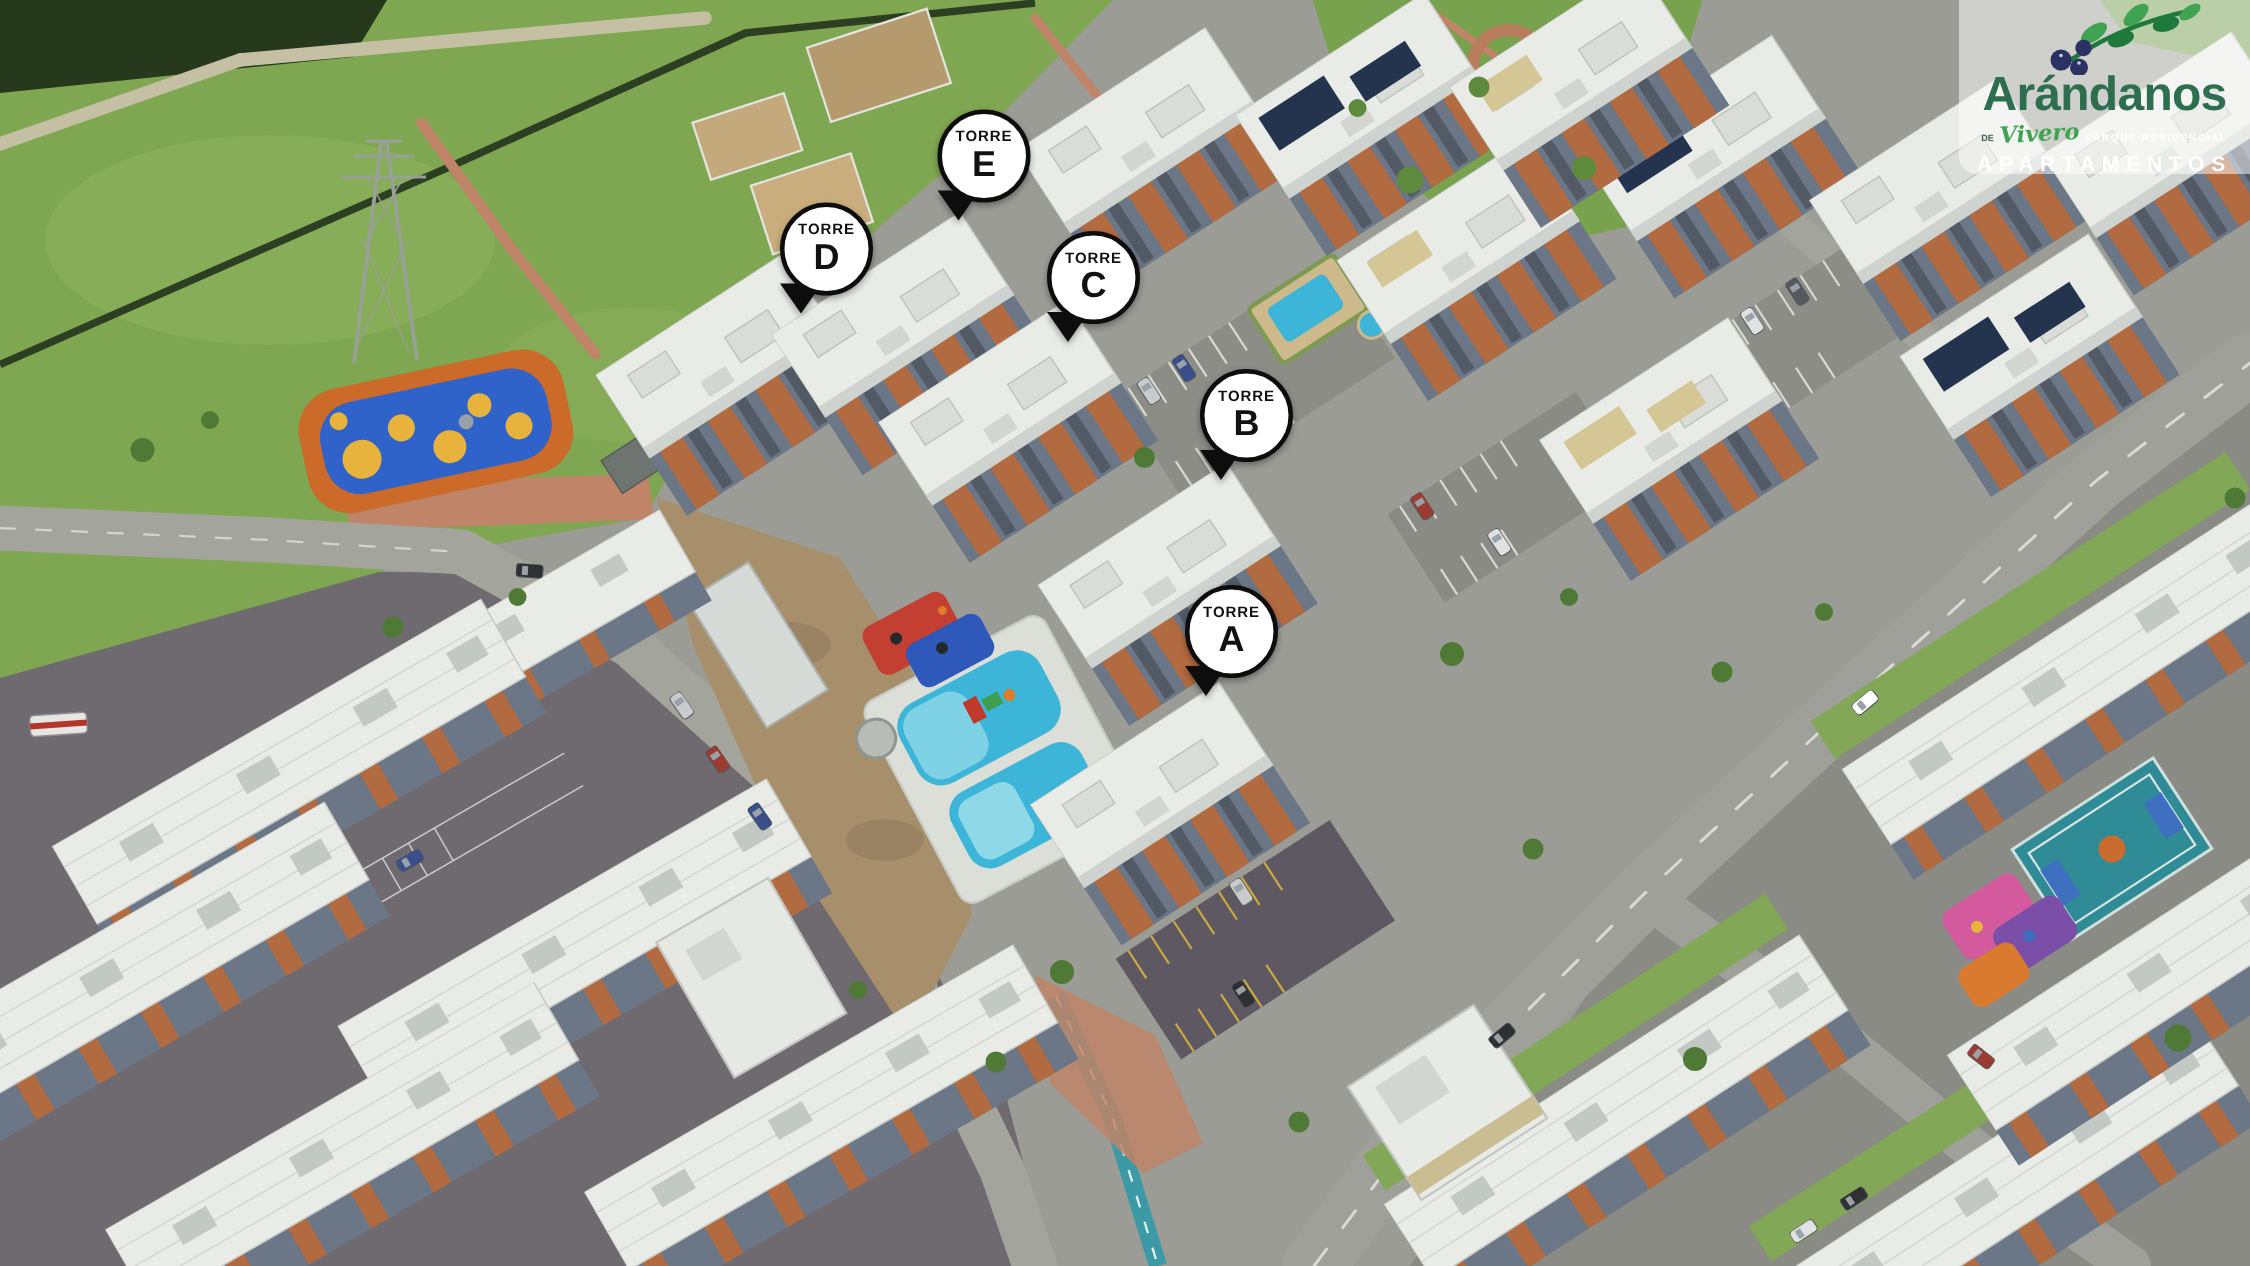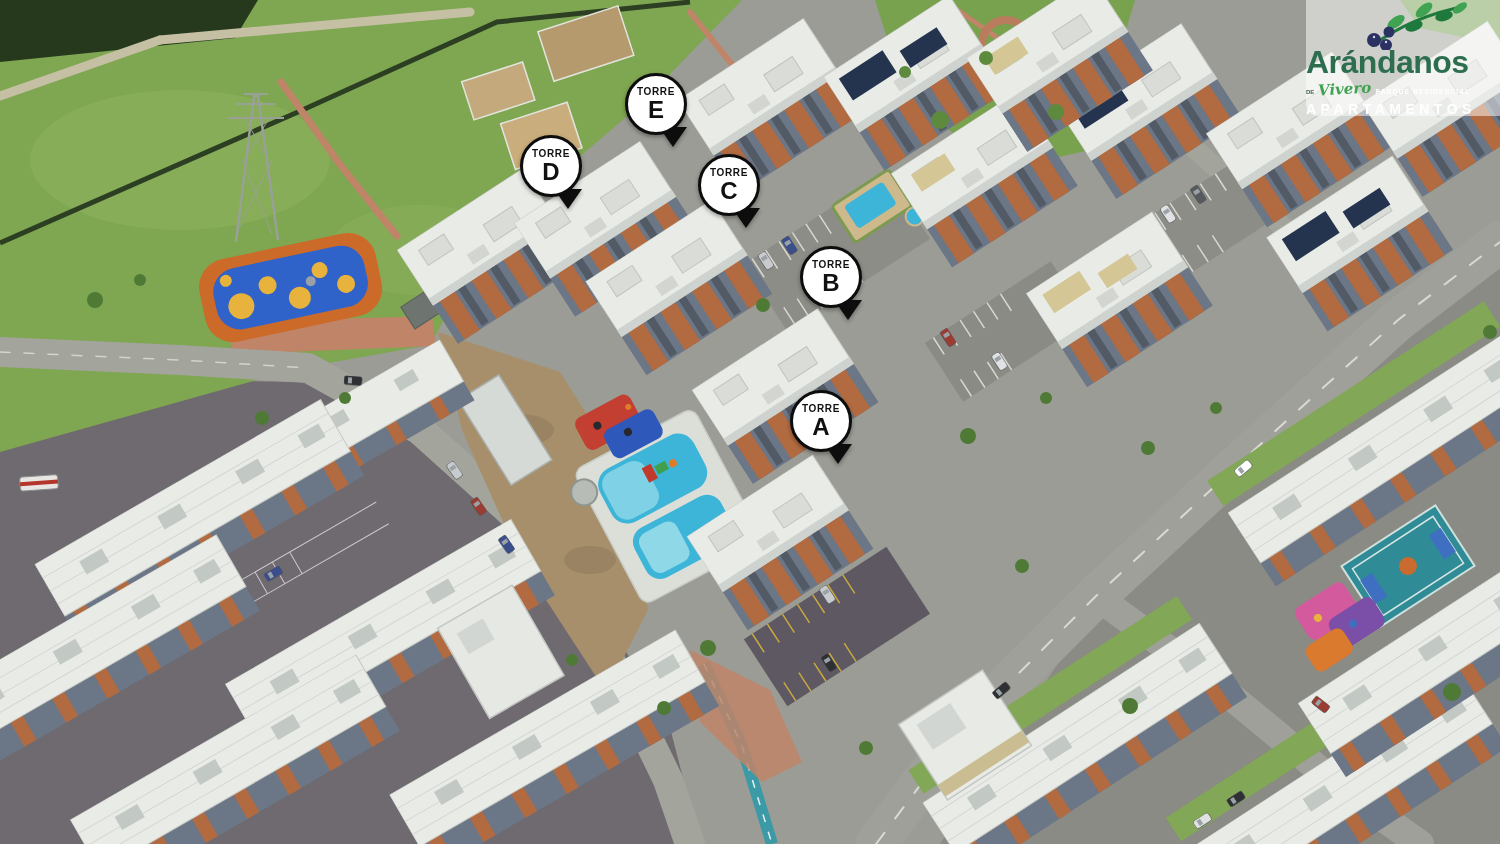--- a/index.html
+++ b/index.html
@@ -2,32 +2,32 @@
 <html style="--sc-pavement: #9b9c95; --sc-asphalt-dark: #6f6a70; --sc-asphalt-right: #8a8b85; --sc-road: #a3a49c; --sc-road-main: #9fa099; --sc-parking-dark: #5d5862; --sc-grass: #7fa651; --sc-grass-light: #8fb360; --sc-park-green: #78a24e; --sc-trees: #26391d; --sc-tree-ball: #4e7a35; --sc-path-brick: #c08468; --sc-plaza-brick: #b06343; --sc-dirt: #a78f6b; --sc-field-tan: #b59a6d; --sc-roof-white: #e9ebe7; --sc-roof-shade: #cfd3cf; --sc-roof-tan: #d5c795; --sc-solar: #24344f; --sc-facade-orange: #b26a40; --sc-facade-gray: #6b7686; --sc-pool-blue: #3db5d8; --sc-pool-light: #7fd2e6; --sc-playground-blue: #2f63c9; --sc-playground-orange: #cc6a2a; --sc-playground-yellow: #e8b33c; --sc-mat-red: #c23f31; --sc-mat-blue: #2f58bb; --sc-court-teal: #2f8b96; --sc-court-orange: #c96a2f; --sc-play-pink: #d45a9e; --sc-play-purple: #7b4fa8; --sc-bike-lane: #3b9aa6; --sc-stall-yellow: #c9a93f; --lg-brand: #2d6e4f; --lg-leaf-light: #3fa351; --lg-leaf-dark: #1e7a3c; --lg-berry: #2b3263; --lg-text-light: #ffffff;"><head>
 <meta charset="utf-8">
 <style>
   html,body{margin:0;padding:0;background:#1c1c1c;}
   .stage{position:relative;width:1500px;height:844px;overflow:hidden;
          font-family:"Liberation Sans",sans-serif;background:var(--sc-pavement,#9b9c95);}
   svg.scene{position:absolute;left:0;top:0;width:100%;height:100%;display:block;}
 
   
   .pin{position:absolute;transform:translate(-50%,-100%);display:flex;flex-direction:column;
-       align-items:flex-end;cursor:pointer;filter:drop-shadow(0 2px 2px rgba(0,0,0,.35));}
+       align-items:flex-start;cursor:pointer;filter:drop-shadow(0 2px 2px rgba(0,0,0,.35));}
   .pin-circle{width:56px;height:56px;background:#fff;border:3px solid #0d0d0d;border-radius:50%;
        display:flex;flex-direction:column;align-items:center;justify-content:center;line-height:1;position:relative;z-index:2;}
   .pin-label{font-size:10px;font-weight:bold;letter-spacing:.6px;color:#111;}
   .pin-letter{font-size:24px;font-weight:bold;color:#111;margin-top:1px;}
   .pin-tail{width:0;height:0;border-left:14px solid transparent;border-right:14px solid transparent;
        border-top:20px solid #0d0d0d;margin-top:-8px;z-index:1;}
 
   
   .logo-panel{position:absolute;top:0;right:0;width:194px;height:116px;
        background:rgba(255,255,255,.52);border-radius:0 0 0 12px;
-       display:flex;flex-direction:column;box-sizing:border-box;}
+       display:flex;flex-direction:column;align-items:center;box-sizing:border-box;}
   .logo-branch{position:absolute;top:2px;right:26px;}
   .logo-brand{margin-top:46px;font-size:32px;font-weight:bold;letter-spacing:-.5px;
        color:var(--lg-brand,#2d6e4f);line-height:1;}
   .logo-row{display:flex;align-items:baseline;gap:4px;margin-top:2px;}
   .logo-de{font-size:6px;font-weight:bold;color:#44624d;}
   .logo-script{font-family:"DejaVu Serif",serif;font-style:italic;font-weight:bold;
        font-size:15px;color:var(--lg-leaf-light,#3fa351);transform:rotate(-3deg);}
   .logo-tagline{font-size:6.5px;font-weight:bold;letter-spacing:1.2px;color:#fff;}
   .logo-subtitle{font-size:14px;font-weight:bold;letter-spacing:4.5px;color:#fff;margin-top:3px;}
 </style>

